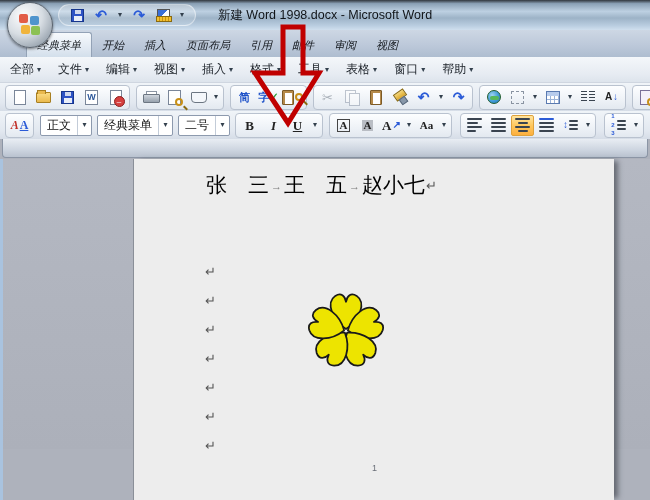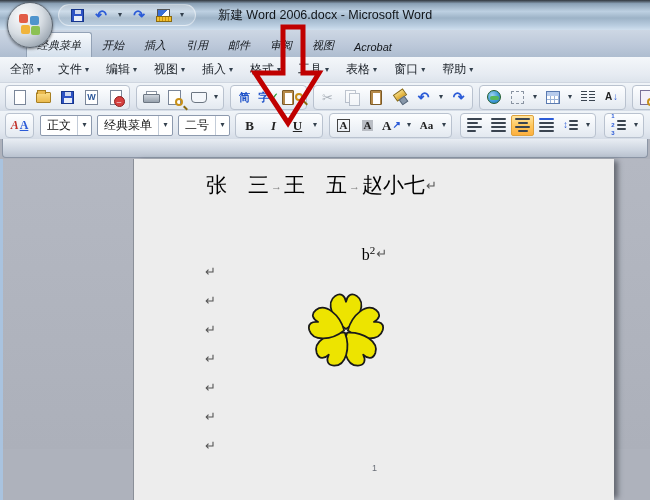--- a/index.html
+++ b/index.html
@@ -148,21 +148,21 @@
 
   
   .arrow-annot { position:absolute; left:245px; top:20px; width:85px; height:112px; z-index:40; pointer-events:none; }
 </style>
 </head>
 <body>
 
 <div id="win">
 
   <div class="titlebar">
-    <div class="title-text">新建 Word 2006.docx - Microsoft Word</div>
+    <div class="title-text">新建 Word 1998.docx - Microsoft Word</div>
   </div>
   <div class="office-btn">
     <div class="office-logo">
       <span class="ol1"></span>
         <span class="ol2"></span>
         <span class="ol3"></span>
         <span class="ol4"></span>
     </div>
   </div>
   <div class="qat">
@@ -183,25 +183,25 @@
       </div>
     <div class="qbtn" style="width:10px">
         <span class="caret">▾</span>
       </div>
   </div>
 
   <div class="tabrow">
     <div class="rtab active">经典菜单</div>
     <div class="rtab">开始</div>
     <div class="rtab">插入</div>
+    <div class="rtab">页面布局</div>
     <div class="rtab">引用</div>
     <div class="rtab">邮件</div>
     <div class="rtab">审阅</div>
     <div class="rtab">视图</div>
-    <div class="rtab">Acrobat</div>
   </div>
 
   <div class="menurow">
     <div class="mitem">
         <span>全部</span>
         <span class="caret">▾</span>
       </div>
     <div class="mitem">
         <span>文件</span>
         <span class="caret">▾</span>
@@ -475,23 +475,20 @@
   </div>
 
   <div class="ribbonfoot"></div>
 
   <div class="docarea">
     <div class="page">
 
       <div class="doc-line" style="top:12px">
         <span>张　三</span><span class="tabmark">→</span><span>王　五</span><span class="tabmark">→</span><span>赵小七</span><span class="pilcrow">↵</span>
       </div>
-      <div class="formula-line" style="top:85px">
-        <span>b</span><sup style="font-size:11px">2</sup><span class="pilcrow">↵</span>
-      </div>
 
       <div class="pilcol">
         <div><span class="pilcrow">↵</span></div>
         <div><span class="pilcrow">↵</span></div>
         <div><span class="pilcrow">↵</span></div>
         <div><span class="pilcrow">↵</span></div>
         <div><span class="pilcrow">↵</span></div>
         <div><span class="pilcrow">↵</span></div>
         <div><span class="pilcrow">↵</span></div>
       </div>

